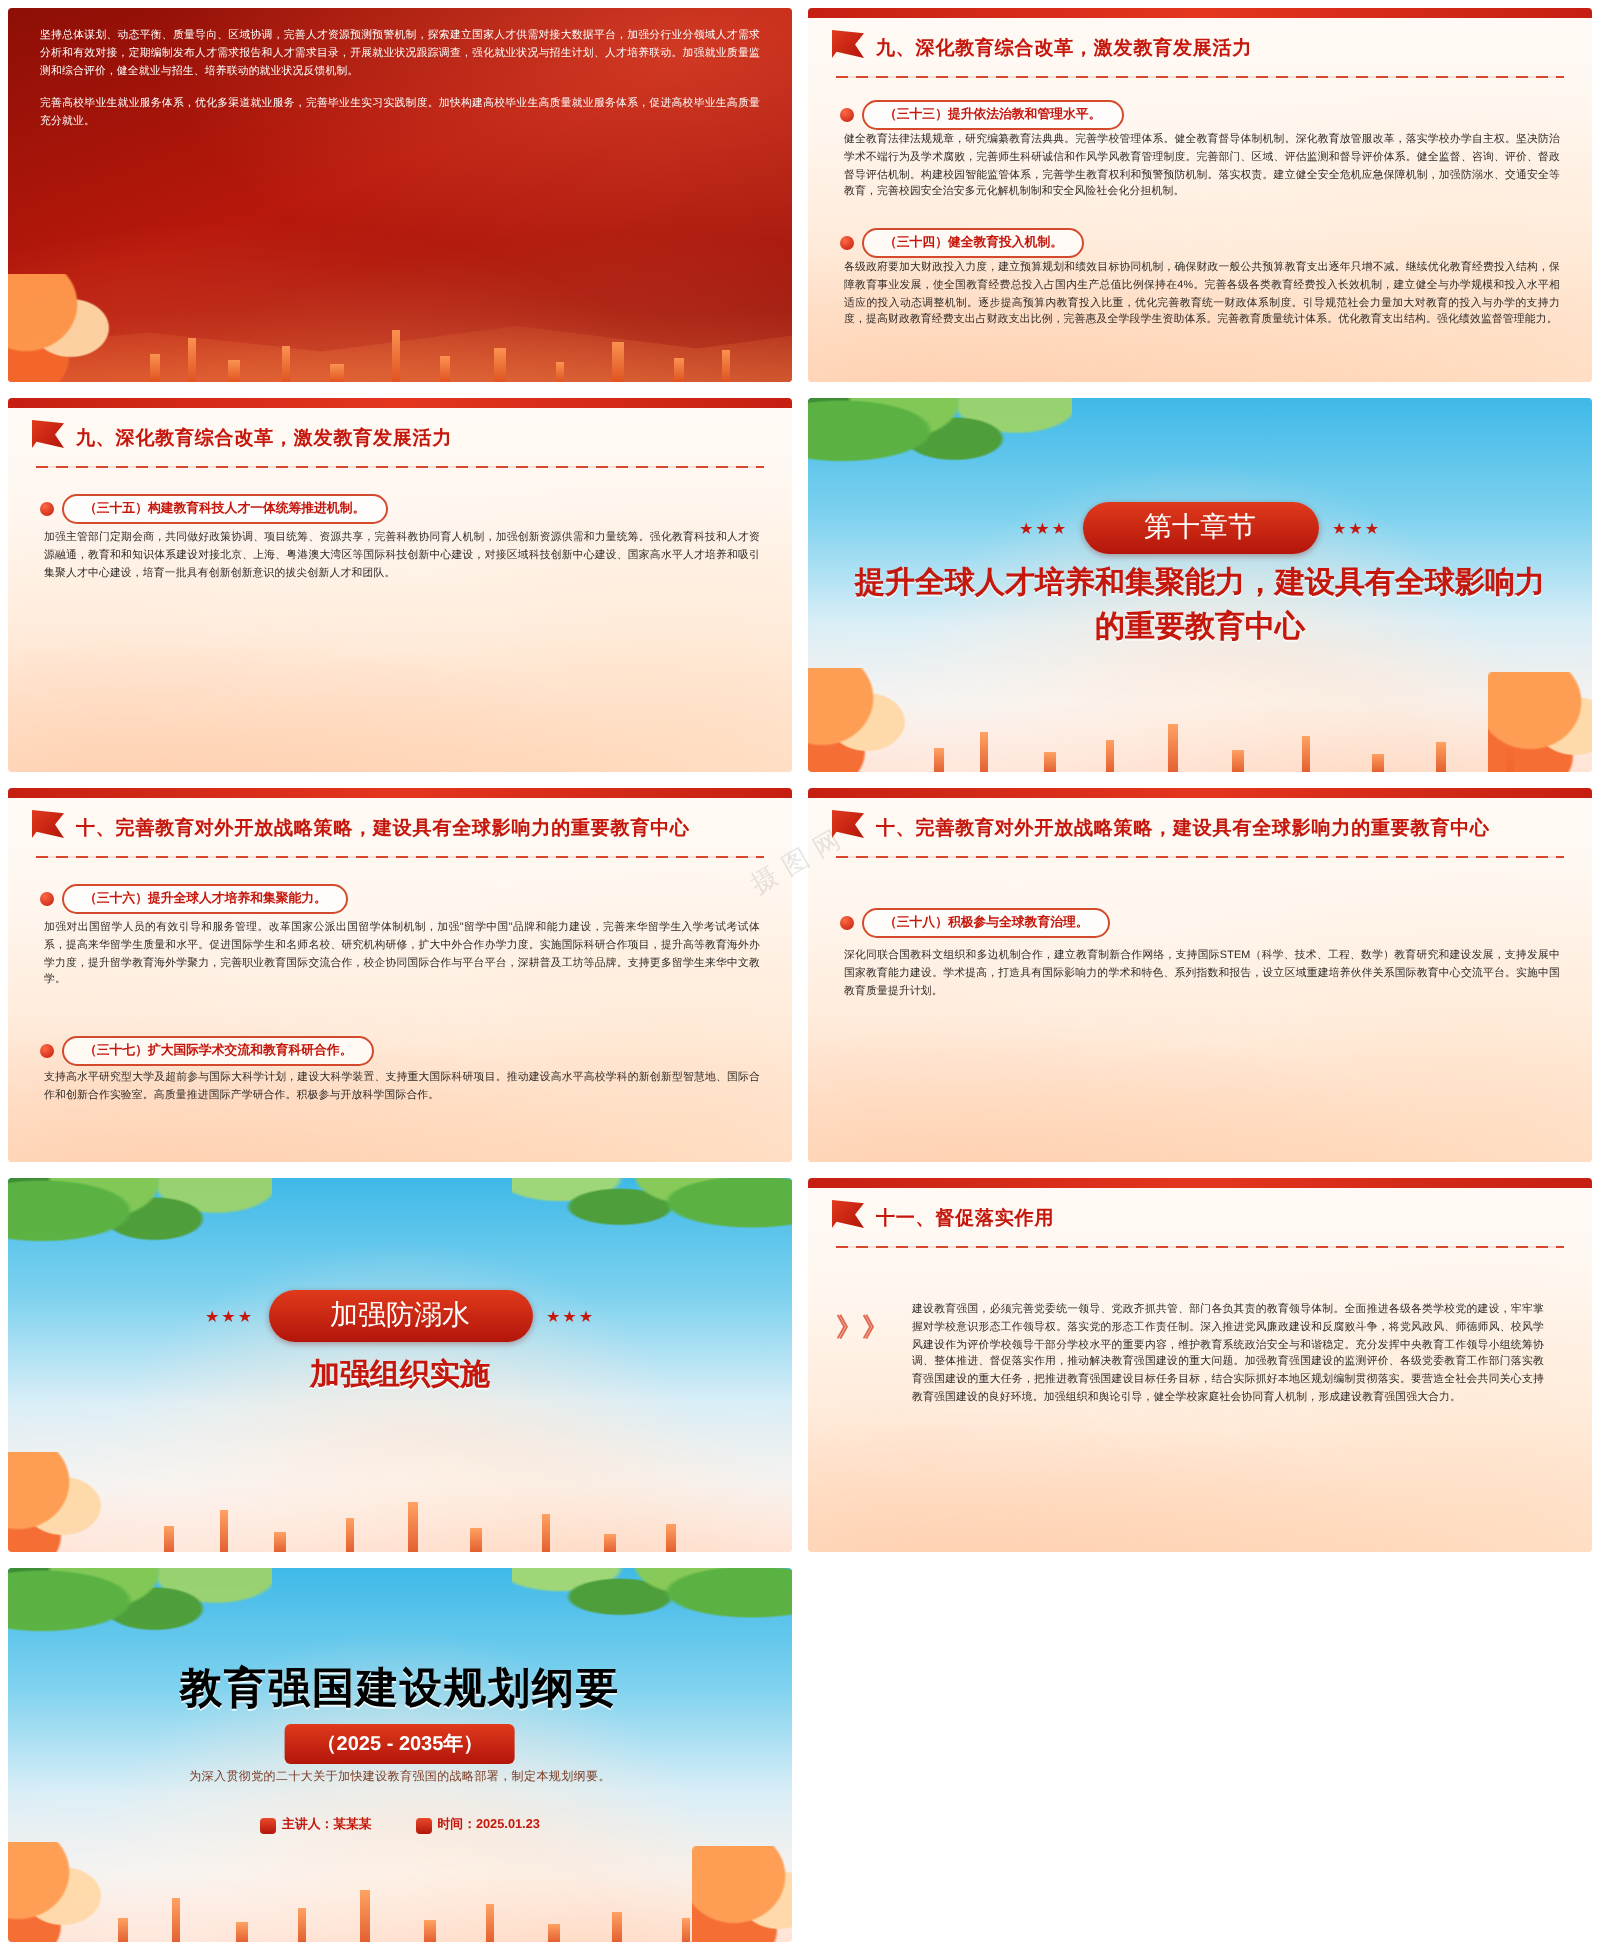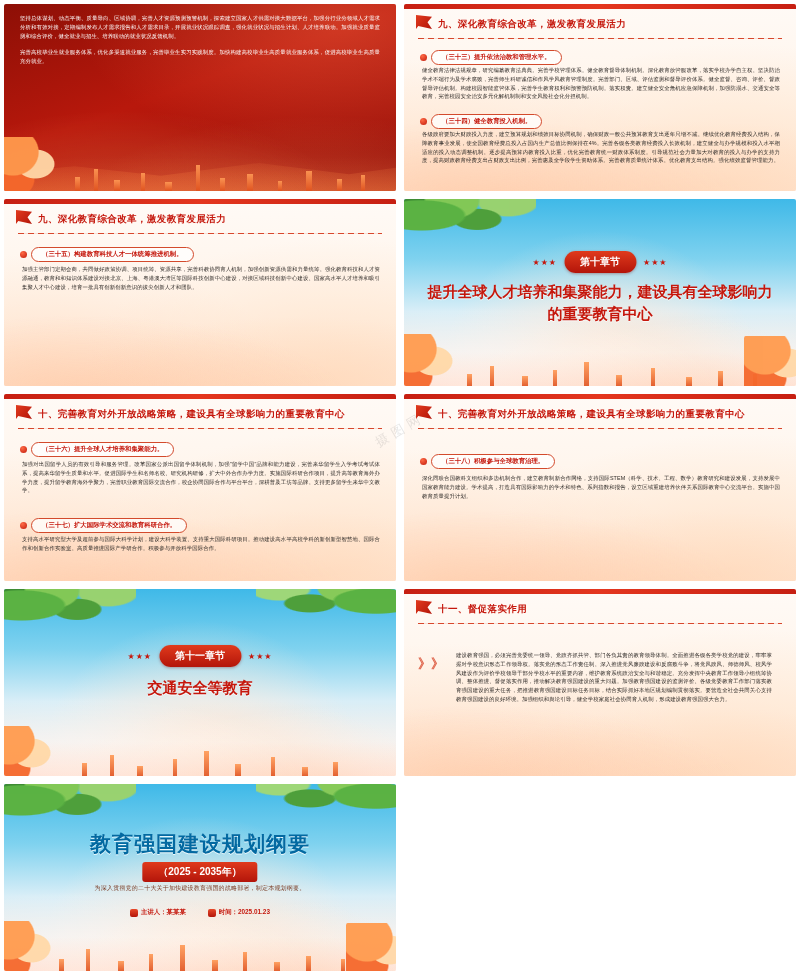--- a/index.html
+++ b/index.html
@@ -147,34 +147,34 @@
       radial-gradient(ellipse at 16% 20%, #a4d873 0 16%, rgba(255,255,255,0) 18%);
     opacity:.95;
   }
   .chapter-pill{
     position:absolute;left:50%;transform:translateX(-50%);
     display:flex;align-items:center;gap:7px;
   }
   .stars{color:#c5170c;font-size:8px;letter-spacing:1px;}
   .pill{
     background:linear-gradient(180deg,#e03a1c,#b3150a);
-    color:#fff;font-size:10px;font-weight:bold;
-    padding:4px 16px;border-radius:13px;
+    color:#fff;font-size:14px;font-weight:normal;
+    padding:4px 31px;border-radius:13px;
     box-shadow:0 1px 3px rgba(120,10,0,.35);
     white-space:nowrap;
   }
   .chapter-title{
     position:absolute;left:18px;right:18px;text-align:center;
     color:#c5170c;font-weight:bold;font-size:15px;line-height:1.45;
     text-shadow:0 1px 0 rgba(255,255,255,.7);
   }
   
   .main-title{
     position:absolute;left:14px;right:14px;text-align:center;
-    font-size:21px;font-weight:bold;color:#0369a1;letter-spacing:1px;
+    font-size:21px;font-weight:bold;color:#000000;letter-spacing:1px;
     text-shadow:0 1px 0 rgba(255,255,255,.8);
   }
   .year-pill{
     position:absolute;left:50%;transform:translateX(-50%);
     background:linear-gradient(180deg,#e03a1c,#b3150a);
     color:#fff;font-size:10px;font-weight:bold;
     padding:3px 16px;border-radius:3px;white-space:nowrap;
   }
   .subtitle{
     position:absolute;left:30px;right:30px;text-align:center;
@@ -335,24 +335,24 @@
       <i style="left:51%;width:5px;height:25px"></i>
         <i style="left:59%;width:6px;height:12px"></i>
       <i style="left:68%;width:4px;height:19px"></i>
         <i style="left:76%;width:6px;height:9px"></i>
       <i style="left:84%;width:5px;height:14px"></i>
     </div>
     <div class="lily" style="left:-16px;bottom:-10px"></div>
 
     <div class="chapter-pill" style="top:56px">
       <span class="stars">★★★</span>
-      <span class="pill">第十一章节</span>
+      <span class="pill">加强防溺水</span>
       <span class="stars">★★★</span>
     </div>
-    <div class="chapter-title" style="top:88px">交通安全等教育</div>
+    <div class="chapter-title" style="top:88px">加强组织实施</div>
   </div>
 
   <div class="slide">
     <div class="bg-content"></div>
     <div class="topline"></div>
     <div class="ribbon"></div>
     <div class="slide-title">十一、督促落实作用</div>
     <div class="title-underline"></div>
     <div class="quote-mark" style="left:14px;top:66px">》》</div>
     <div class="para" style="left:52px;right:24px;top:62px">建设教育强国，必须完善党委统一领导、党政齐抓共管、部门各负其责的教育领导体制。全面推进各级各类学校党的建设，牢牢掌握对学校意识形态工作领导权。落实党的形态工作责任制。深入推进党风廉政建设和反腐败斗争，将党风政风、师德师风、校风学风建设作为评价学校领导干部分学校水平的重要内容，维护教育系统政治安全与和谐稳定。充分发挥中央教育工作领导小组统筹协调、整体推进、督促落实作用，推动解决教育强国建设的重大问题。加强教育强国建设的监测评价、各级党委教育工作部门落实教育强国建设的重大任务，把推进教育强国建设目标任务目标，结合实际抓好本地区规划编制贯彻落实。要营造全社会共同关心支持教育强国建设的良好环境。加强组织和舆论引导，健全学校家庭社会协同育人机制，形成建设教育强国强大合力。</div>

